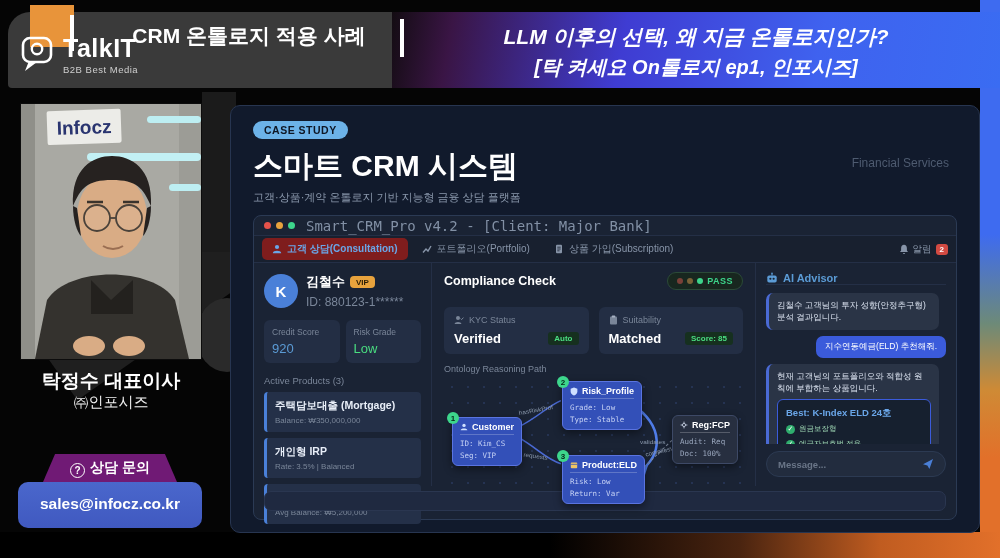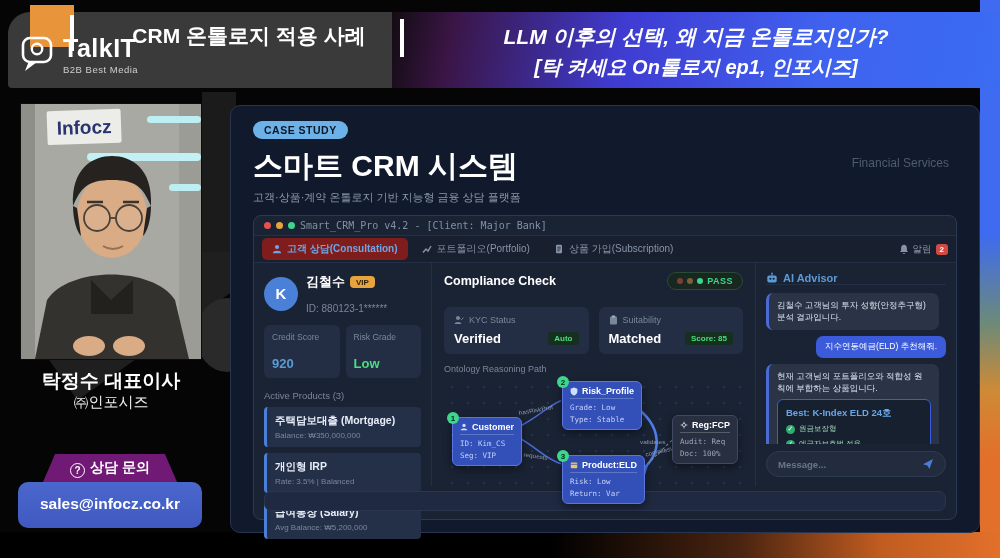--- a/index.html
+++ b/index.html
@@ -65,21 +65,21 @@
   .cs-title { font-size:30px; font-weight:bold; margin:7px 0 3px; }
   .cs-sub { font-size:11px; color:#8b99ad; }
 
   
   .window { flex:1; margin-top:10px; background:#1a2334; border:1px solid #2b3a54; border-radius:8px;
     display:flex; flex-direction:column; min-height:0; }
   .titlebar { height:20px; display:flex; align-items:center; gap:5px; padding:0 10px;
     border-bottom:1px solid #242f46; flex:none; }
   .dot { width:7px; height:7px; border-radius:50%; }
   .dot.r{background:#e5524a}.dot.y{background:#e8a33d}.dot.g{background:#3dd68c}
-  .win-title { font-size:10px; color:#8290a5; }
+  .win-title { font-size:14px; color:#8290a5; margin-left:6px; }
   .tabbar { height:27px; display:flex; align-items:center; gap:4px; padding:0 8px;
     border-bottom:1px solid #242f46; background:#18202f; flex:none; }
   .tab { display:flex; align-items:center; gap:5px; padding:4px 10px; border-radius:5px;
     font-size:10px; color:#8794a8; cursor:default; }
   .tab.active { background:#7f1d1d; color:#6aa6e8; font-weight:bold; }
   .tab svg { flex:none; }
   .tab-spacer { flex:1; }
   .notif { display:flex; align-items:center; gap:4px; font-size:9.5px; color:#8794a8; }
   .notif-badge { background:#d24a42; color:#fff; font-size:8px; font-weight:bold; border-radius:3px;
     padding:1px 4px; }
@@ -91,25 +91,25 @@
   .col-right { width:200px; flex:none; padding:9px 10px; display:flex; flex-direction:column; }
 
   
   .profile-row { display:flex; gap:8px; align-items:center; }
   .avatar { width:34px; height:34px; border-radius:50%; background:#4a80d8; display:flex;
     align-items:center; justify-content:center; font-size:15px; font-weight:bold; flex:none; }
   .name-row { display:flex; align-items:center; gap:5px; }
   .cust-name { font-size:13px; font-weight:bold; }
   .vip { background:#e8a33d; color:#2a1c05; font-size:8px; font-weight:bold; padding:1.5px 6px;
     border-radius:4px; }
-  .cust-id { font-size:10px; color:#7a8699; margin-top:12px; }
+  .cust-id { font-size:12px; color:#7a8699; margin-top:4px; }
   .stats { display:flex; gap:6px; margin-top:11px; }
   .stat { flex:1; background:#232e44; border-radius:6px; padding:7px 8px; }
   .stat .lbl { font-size:8.5px; color:#7a8699; }
-  .stat .val { font-size:13px; font-weight:bold; margin-top:14px; }
+  .stat .val { font-size:13px; font-weight:normal; margin-top:4px; }
   .val-blue { color:#5b9bd5; } .val-green { color:#4ade80; }
   .ap-label { margin-top:12px; font-size:9.5px; color:#7a8699; }
   .product { margin-top:6px; background:#243048; border-left:3px solid #4a80d8; border-radius:4px;
     padding:7px 8px; }
   .product .nm { font-size:10.5px; font-weight:bold; color:#e8eef8; }
   .product .dt { font-size:8px; color:#7a8699; margin-top:3px; }
 
   
   .cc-head { display:flex; justify-content:space-between; align-items:center; }
   .cc-title { font-size:12.5px; font-weight:bold; }

